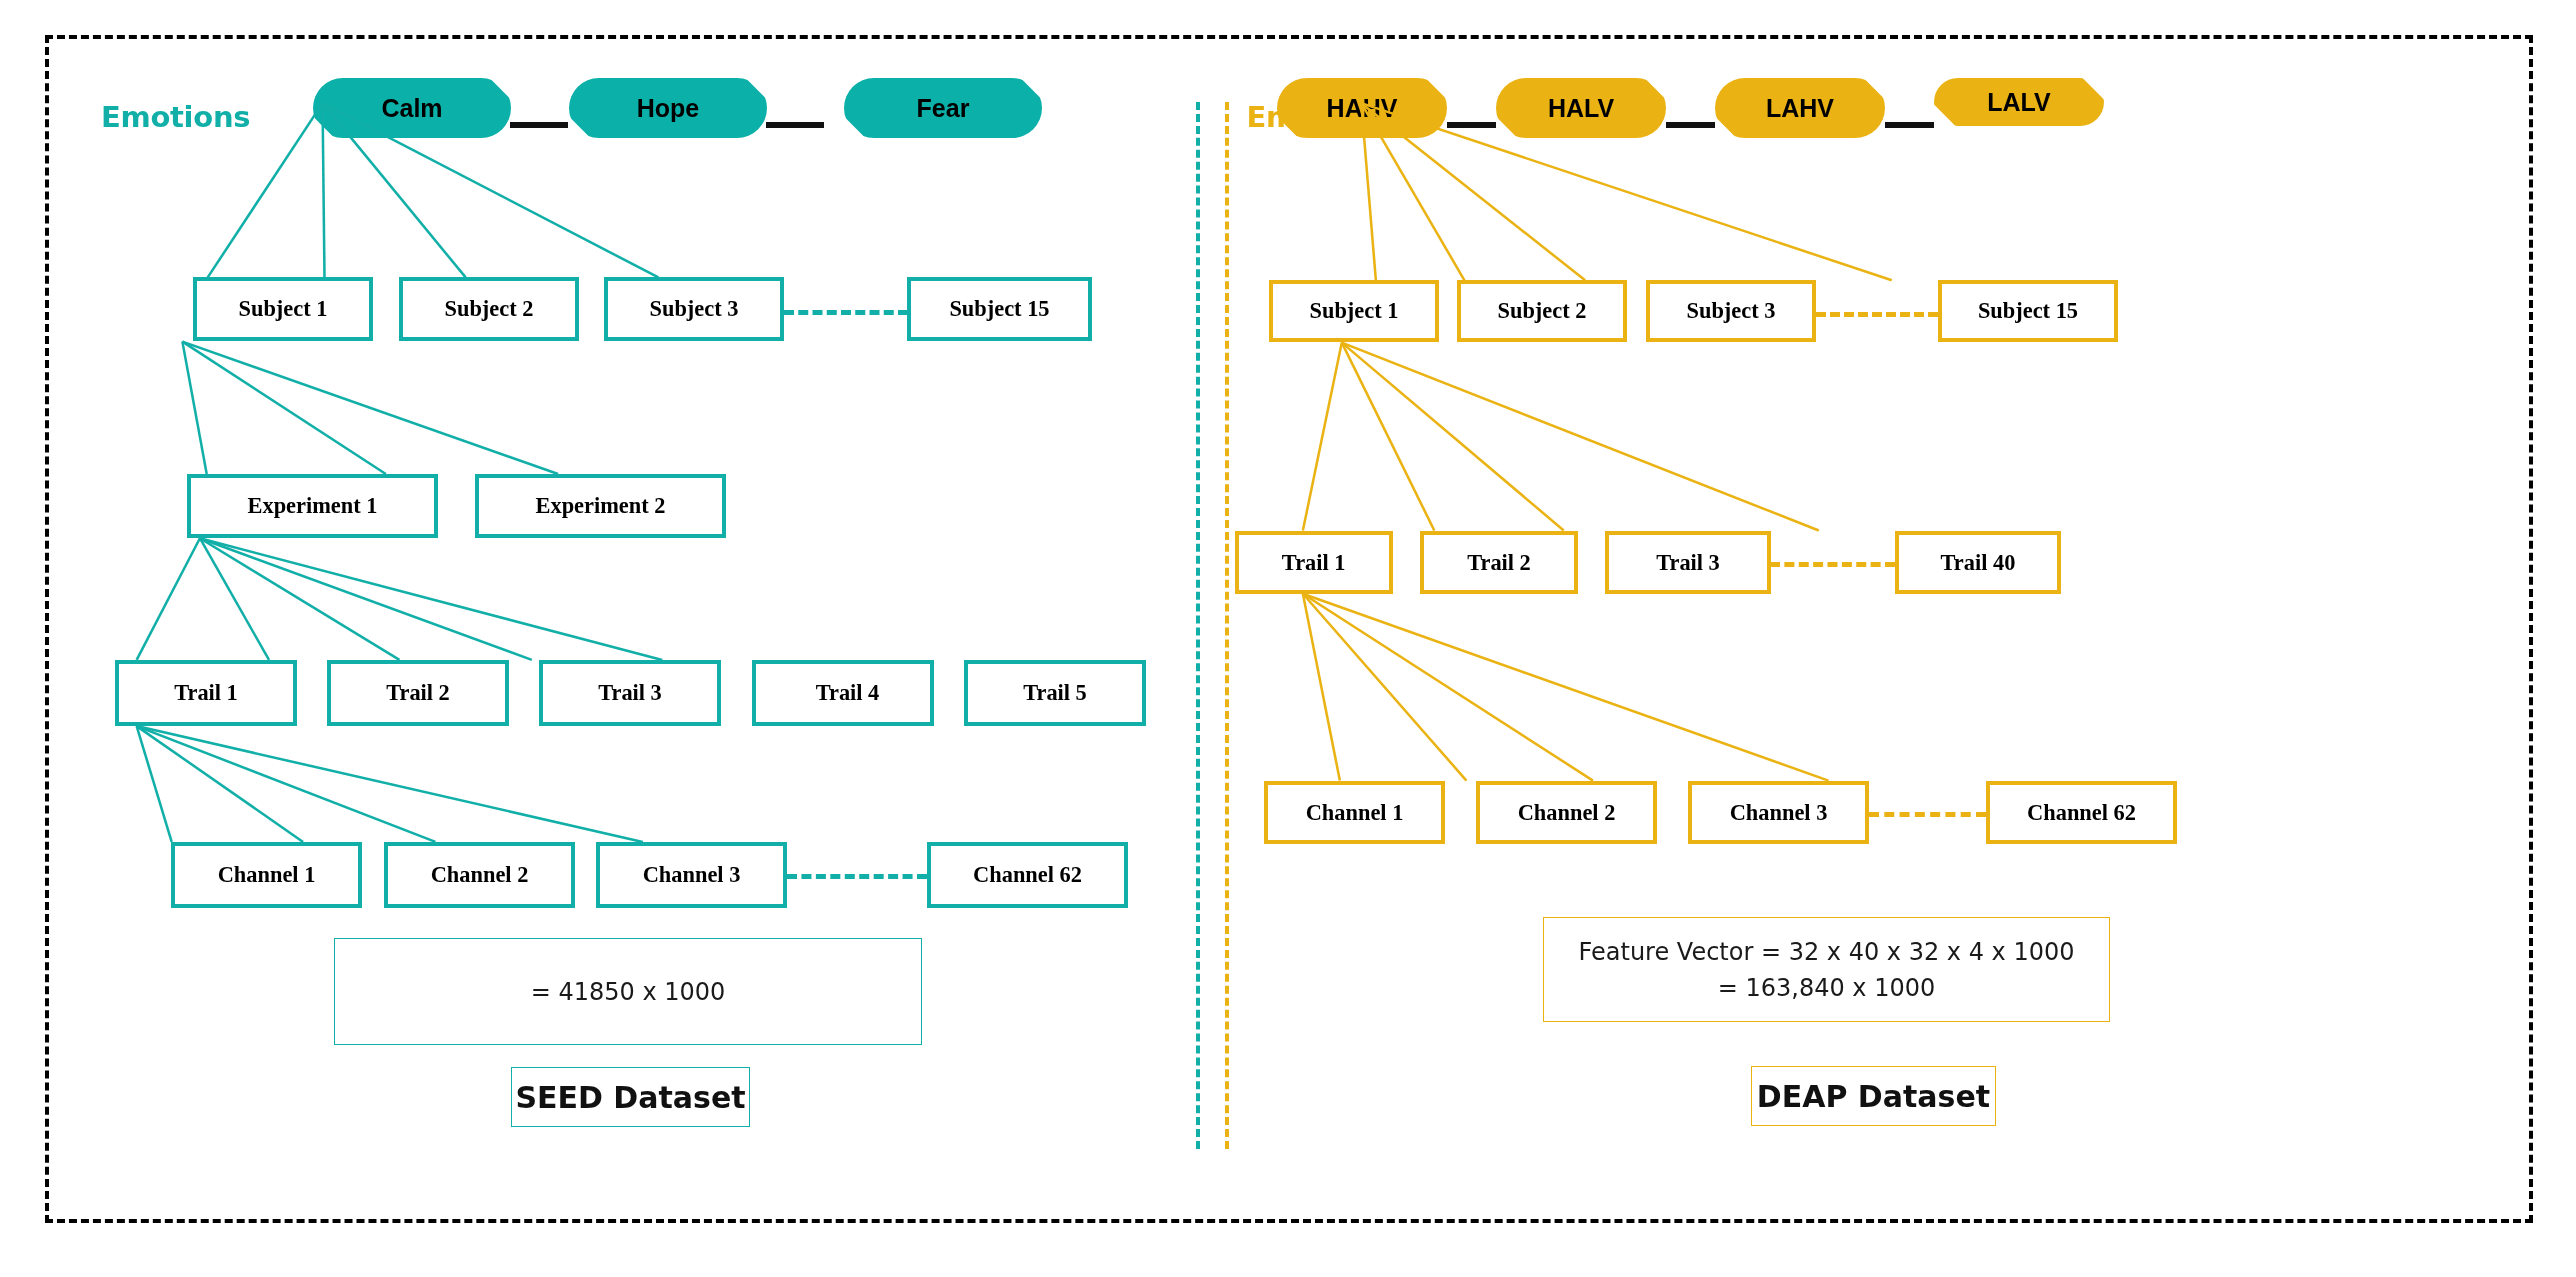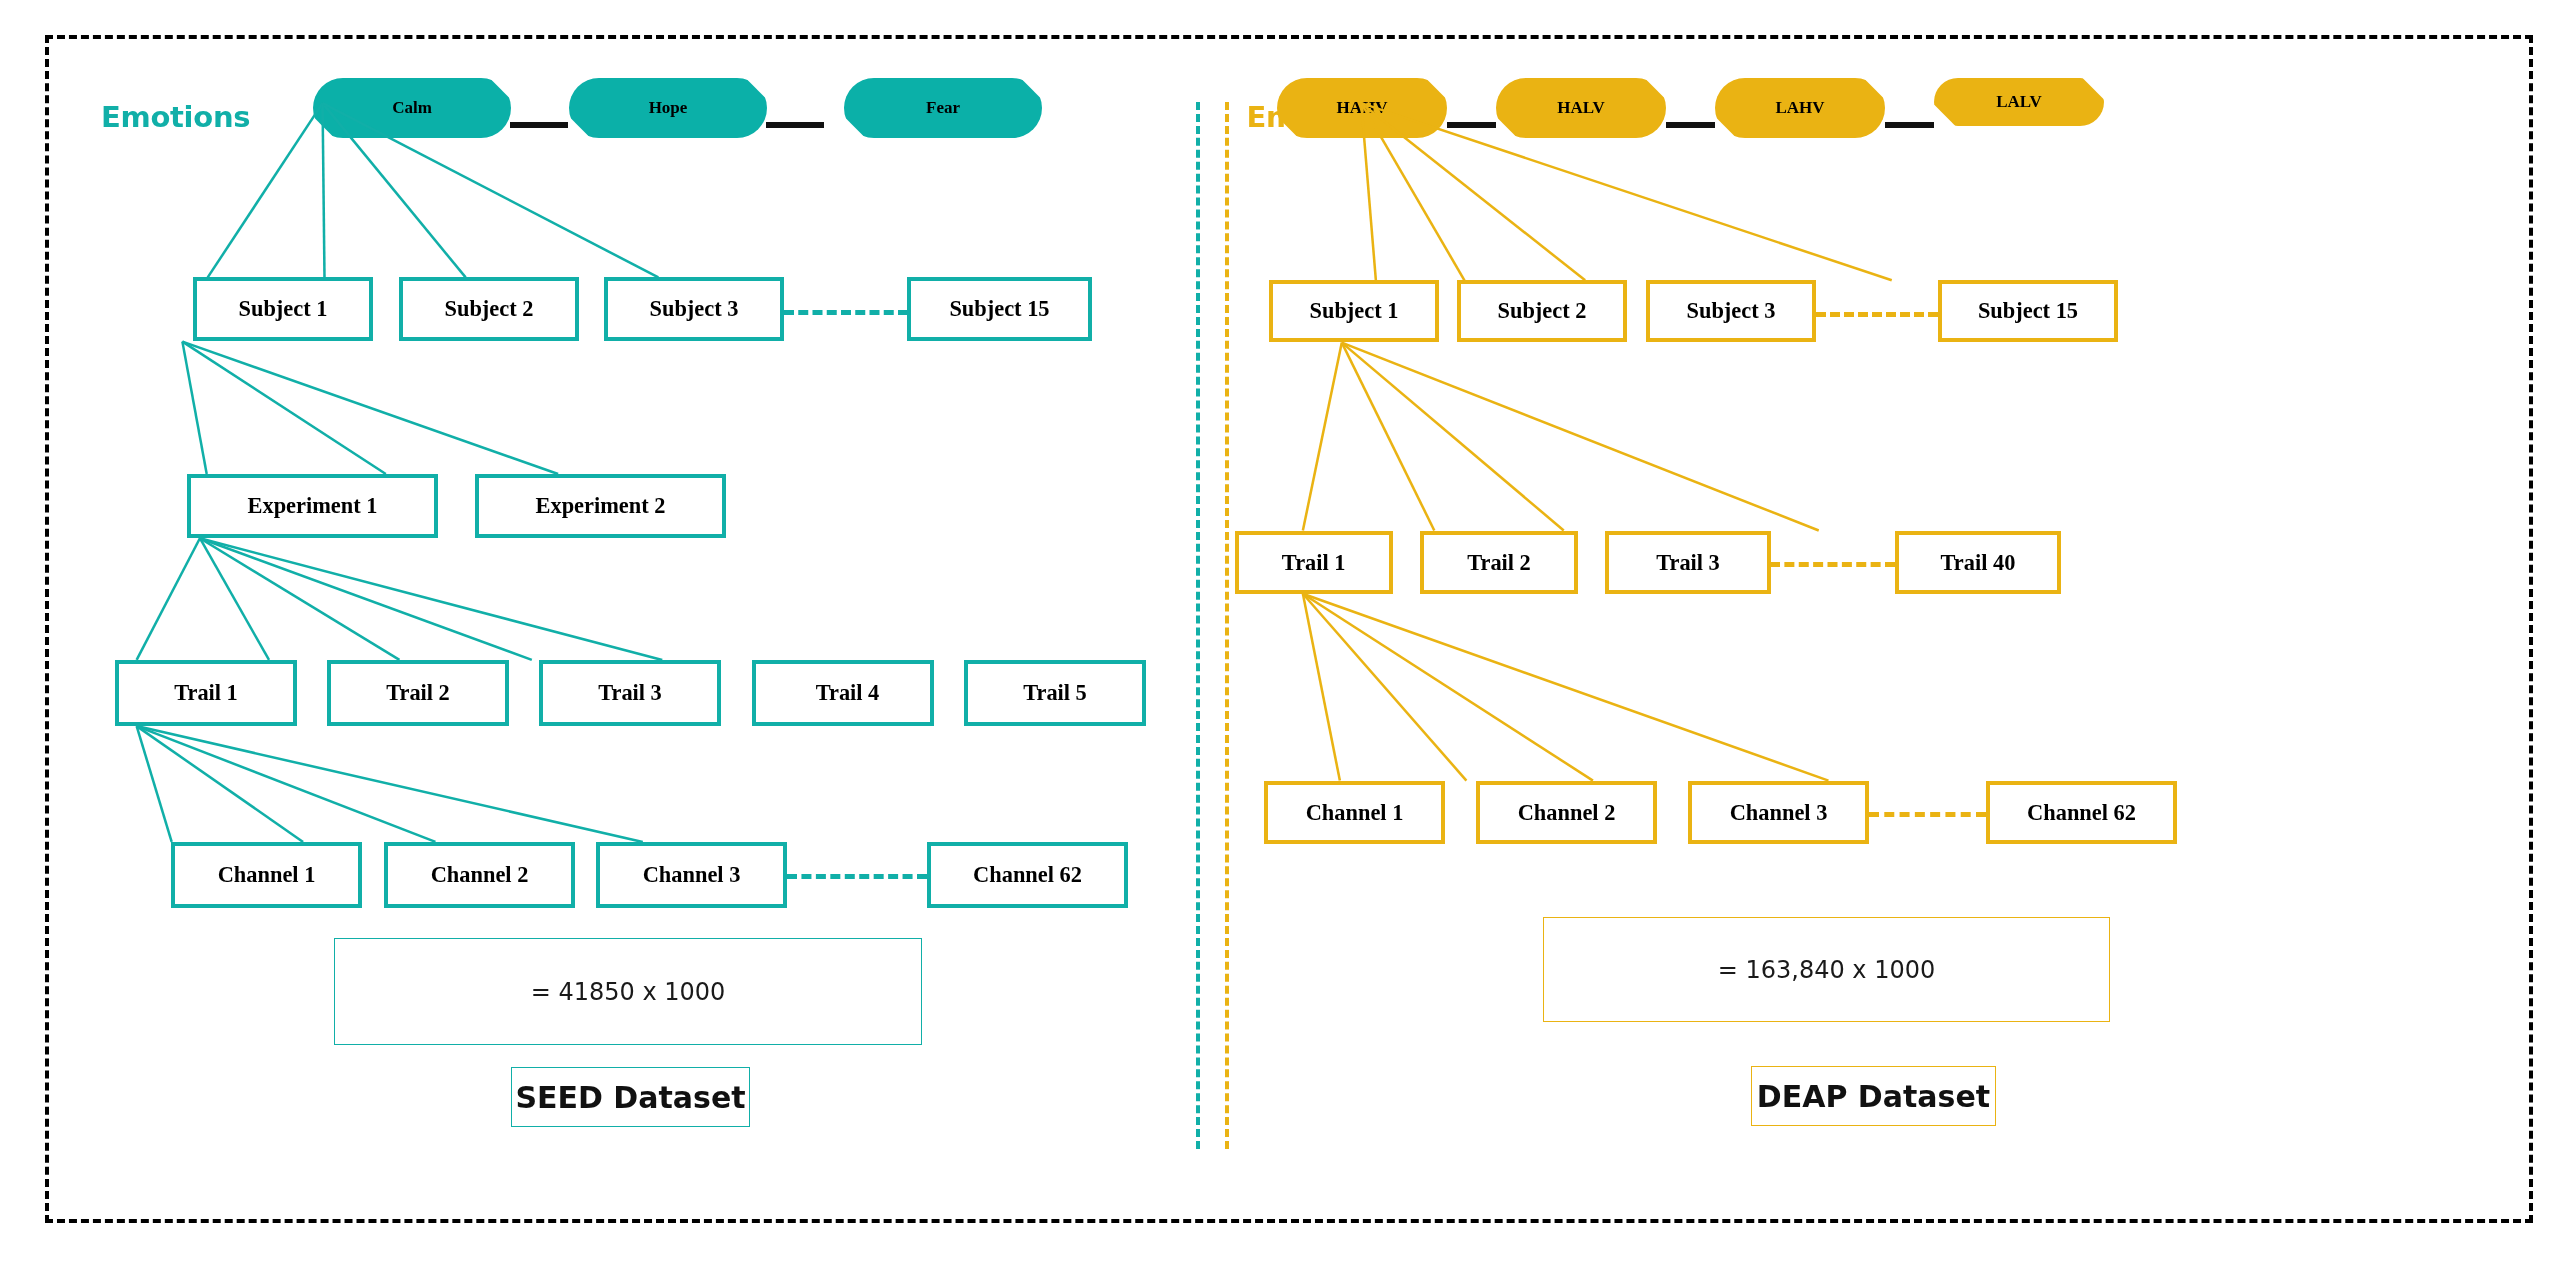--- a/index.html
+++ b/index.html
@@ -40,23 +40,23 @@
     letter-spacing:-0.3px;
     white-space:nowrap;
   }
   .emotions-label.teal{color:#11AFA8;}
   .emotions-label.gold{color:#EAB313;}
 
   
   .chip{
     position:absolute;
     display:flex;align-items:center;justify-content:center;
-    font-family:Liberation Serif, serif;
-    font-weight:bold;
-    font-size:17px;
+    font-family:Liberation Sans, sans-serif;
+    font-weight:bold;
+    font-size:25px;
     color:#000;
     -webkit-clip-path:polygon(0 0, calc(100% - 21.4px) 0, 100% 21.4px, 100% 100%, 21.4px 100%, 0 calc(100% - 21.4px));
     clip-path:polygon(0 0, calc(100% - 21.4px) 0, 100% 21.4px, 100% 100%, 21.4px 100%, 0 calc(100% - 21.4px));
     white-space:nowrap;
     border-radius:30px;
   }
   .chip.teal{background:#0BB0A8;}
   .chip.gold{background:#EAB313;}
 
   
@@ -232,20 +232,21 @@
     <div class="dash-link gold" style="left:545px;top:562px;width:125px;"></div>
     <div class="node gold" style="left:670px;top:531px;width:166px;height:63px;">Trail 40</div>
 
     <div class="node gold" style="left:39px;top:781px;width:181px;height:63px;">Channel 1</div>
     <div class="node gold" style="left:251px;top:781px;width:181px;height:63px;">Channel 2</div>
     <div class="node gold" style="left:463px;top:781px;width:181px;height:63px;">Channel 3</div>
     <div class="dash-link gold" style="left:644px;top:812px;width:117px;"></div>
     <div class="node gold" style="left:761px;top:781px;width:191px;height:63px;">Channel 62</div>
 
     <div class="result-box gold" style="left:318px;top:917px;width:567px;height:105px;">
+      <span>Feature Vector = 32 x 40 x 32 x 4 x 1000</span>
       <span>= 163,840 x 1000</span>
     </div>
 
     <div class="dataset-box gold" style="left:526px;top:1066px;width:245px;height:60px;">DEAP Dataset</div>
   </div>
 
 </div>
 
 
 </body></html>

